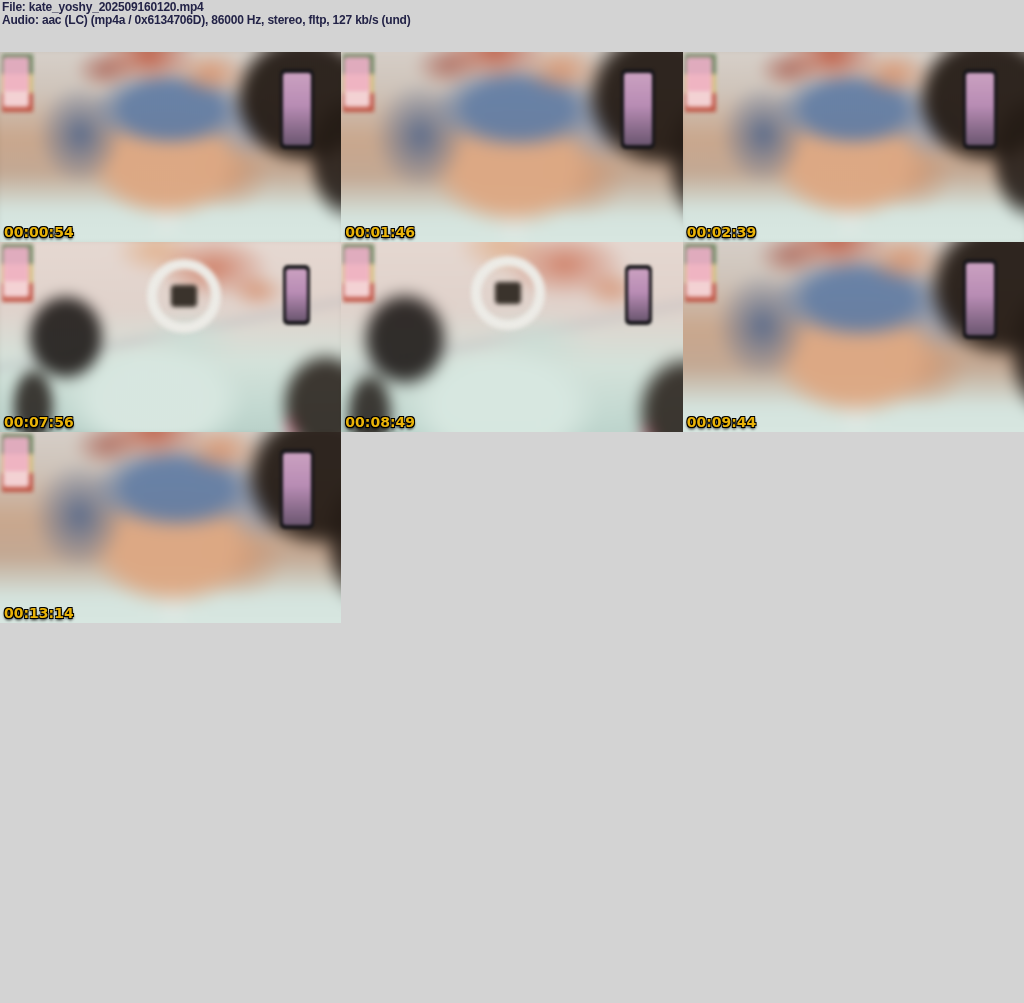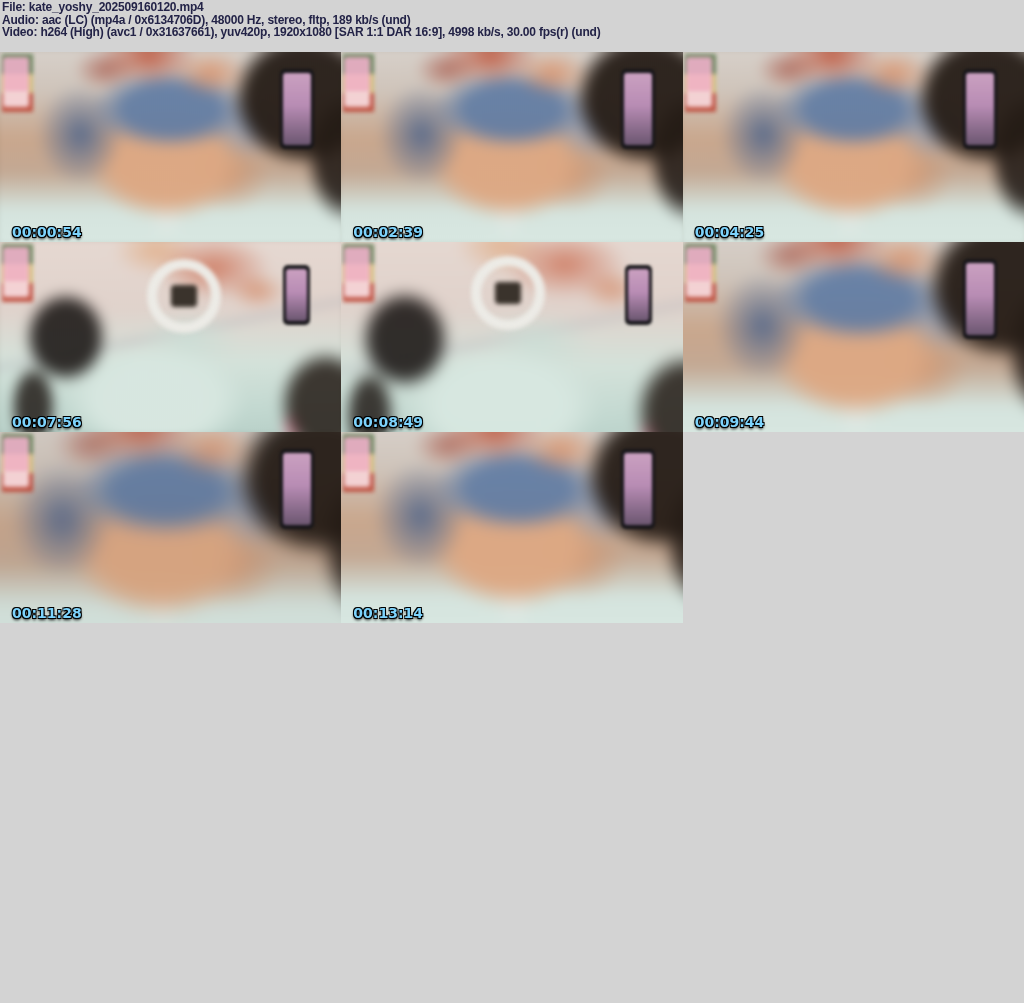--- a/index.html
+++ b/index.html
@@ -88,61 +88,60 @@
     border:10px solid #ecebe6; border-radius:50%; filter:blur(2px);
   }
   .ring::after {
     content:""; position:absolute; left:14px; top:16px; width:26px; height:22px;
     background:#3a332c; border-radius:4px;
   }
   .v2 .ring { left:38%; top:7%; }
 
   
   .ts {
-    position:absolute; left:12px; bottom:2px; z-index:3;
-    font:bold 14px/16px "DejaVu Sans", sans-serif; color:#7dd3fc; letter-spacing:0;
+    position:absolute; left:4px; bottom:2px; z-index:3;
+    font:bold 14px/16px "DejaVu Sans", sans-serif; color:#eab308; letter-spacing:0;
     text-shadow:-1px -1px 0 #000, 1px -1px 0 #000, -1px 1px 0 #000, 1px 1px 0 #000, 0 2px 3px #000;
   }
 </style>
 </head>
 <body>
 
 <header class="meta-header">
   <div class="line">File: kate_yoshy_202509160120.mp4</div>
-  <div class="line">Audio: aac (LC) (mp4a / 0x6134706D), 48000 Hz, stereo, fltp, 189 kb/s (und)</div>
-  <div class="line">Video: h264 (High) (avc1 / 0x31637661), yuv420p, 1920x1080 [SAR 1:1 DAR 16:9], 4998 kb/s, 30.00 fps(r) (und)</div>
+  <div class="line">Audio: aac (LC) (mp4a / 0x6134706D), 86000 Hz, stereo, fltp, 127 kb/s (und)</div>
 </header>
 
 <main class="grid">
 
   <figure class="thumb scene-a v1">
     <div class="art"></div>
     <div class="flag"></div>
     <div class="badge"></div>
     <div class="phone"></div>
     <figcaption class="ts">00:00:54</figcaption>
   </figure>
 
+  <figure class="thumb scene-a v2">
+    <div class="art"></div>
+    <div class="flag"></div>
+    <div class="badge"></div>
+    <div class="phone"></div>
+    <figcaption class="ts">00:01:46</figcaption>
+  </figure>
 
   <figure class="thumb scene-a v1">
     <div class="art"></div>
     <div class="flag"></div>
     <div class="badge"></div>
     <div class="phone"></div>
     <figcaption class="ts">00:02:39</figcaption>
   </figure>
 
 
-  <figure class="thumb scene-a v1">
-    <div class="art"></div>
-    <div class="flag"></div>
-    <div class="badge"></div>
-    <div class="phone"></div>
-    <figcaption class="ts">00:04:25</figcaption>
-  </figure>
 
 
 
 
   <figure class="thumb scene-b v1">
     <div class="art"></div>
     <div class="flag"></div>
     <div class="badge"></div>
     <div class="ring"></div>
     <div class="phone"></div>
@@ -160,27 +159,20 @@
 
   <figure class="thumb scene-a v2">
     <div class="art"></div>
     <div class="flag"></div>
     <div class="badge"></div>
     <div class="phone"></div>
     <figcaption class="ts">00:09:44</figcaption>
   </figure>
 
 
-  <figure class="thumb scene-a v3">
-    <div class="art"></div>
-    <div class="flag"></div>
-    <div class="badge"></div>
-    <div class="phone"></div>
-    <figcaption class="ts">00:11:28</figcaption>
-  </figure>
 
 
   <figure class="thumb scene-a v2">
     <div class="art"></div>
     <div class="flag"></div>
     <div class="badge"></div>
     <div class="phone"></div>
     <figcaption class="ts">00:13:14</figcaption>
   </figure>
 

